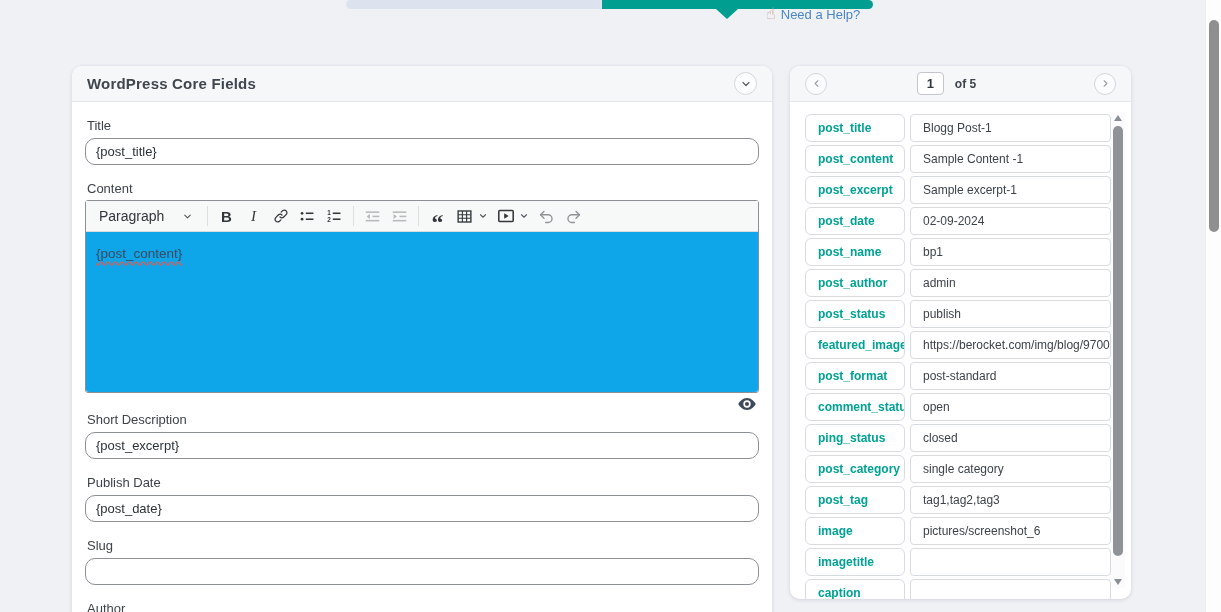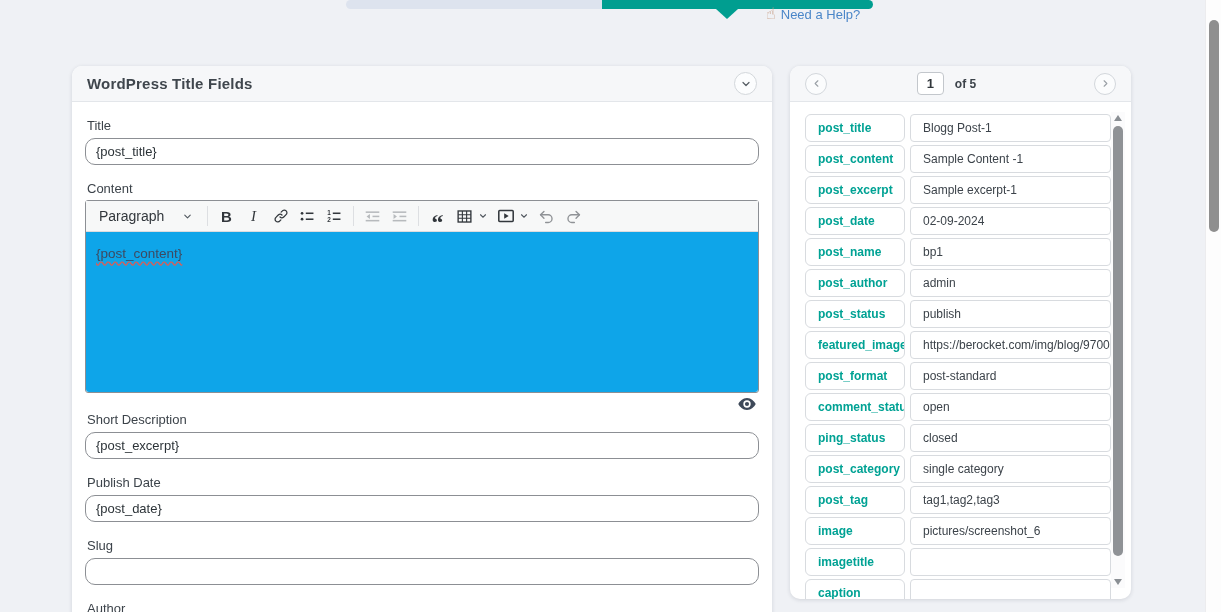--- a/index.html
+++ b/index.html
@@ -116,21 +116,21 @@
 <div class="progress-done"></div>
 <div class="progress-pointer"></div>
 
 <div class="help-link">
   <span class="hand-glyph">☝</span>
   <span>Need a Help?</span>
 </div>
 
 <div class="panel left-panel">
   <div class="panel-header">
-    <span class="panel-title">WordPress Title Fields</span>
+    <span class="panel-title">WordPress Core Fields</span>
     <span class="collapse-btn">
       <svg width="12" height="12" viewBox="0 0 24 24">
           <path d="M6 9l6 6 6-6" fill="none" stroke="currentColor" stroke-width="2.4" stroke-linecap="round" stroke-linejoin="round"></path>
         </svg>
     </span>
   </div>
 
   <div class="panel-body">
     <div class="field-label">Title</div>
     <input class="text-input" value="{post_title}" style="">

